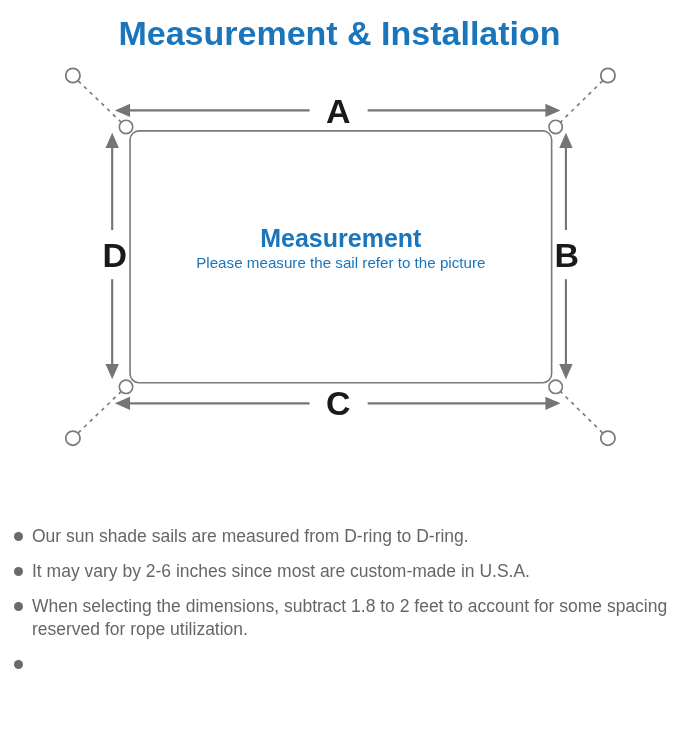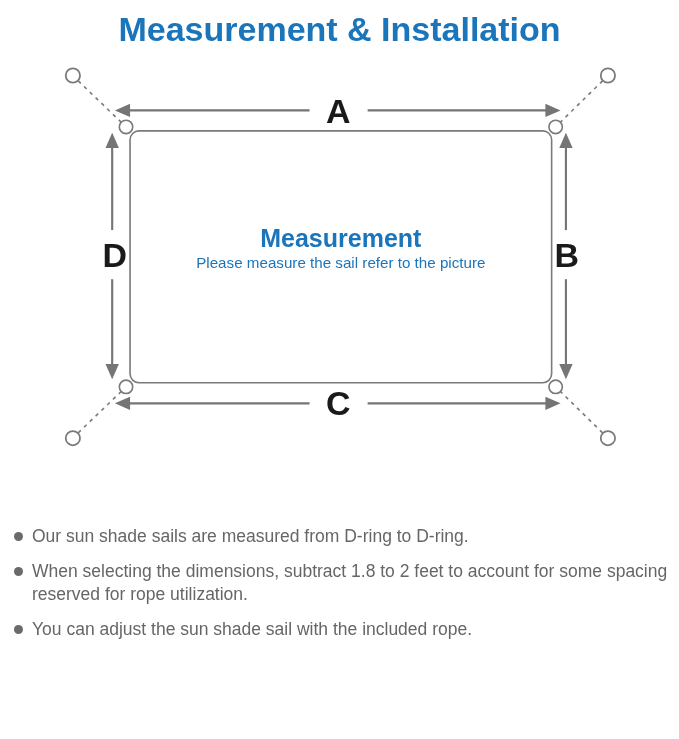--- a/index.html
+++ b/index.html
@@ -1,20 +1,20 @@
 <!DOCTYPE html>
 <html><head>
 <meta charset="utf-8">
 <style>
   html,body{margin:0;padding:0;background:#ffffff;}
   body{
     width:679px;height:739px;margin:0 auto;position:relative;overflow:hidden;
     font-family:"Liberation Sans", sans-serif;
   }
-  .header{height:55px;display:flex;align-items:center;justify-content:center;}
+  .header{height:55px;display:flex;align-items:flex-end;justify-content:center;}
   .page-title{
     margin:0;padding-top:2px;font-size:34px;font-weight:bold;color:#1b75bb;
     letter-spacing:0px;line-height:44px;
   }
   .diagram-wrap{width:679px;height:460px;position:relative;}
   .diagram-wrap svg{display:block;}
   .bullets{padding:10px 10px 0 14px;box-sizing:border-box;width:679px;}
   .bullet{display:flex;gap:9px;margin-bottom:12px;}
   .dot{width:9px;height:9px;border-radius:50%;background:#6a6a6a;margin-top:7px;flex:none;}
   .bullet-text{
@@ -87,19 +87,22 @@
   </svg>
 </div>
 
 <div class="bullets">
   <div class="bullet">
     <span class="dot"></span>
     <span class="bullet-text">Our sun shade sails are measured from D-ring to D-ring.</span>
   </div>
   <div class="bullet">
     <span class="dot"></span>
+    <span class="bullet-text">It may vary by 2-6 inches since most are custom-made in U.S.A.</span>
+  </div>
+  <div class="bullet">
+    <span class="dot"></span>
     <span class="bullet-text">When selecting the dimensions, subtract 1.8 to 2 feet to account for some spacing reserved for rope utilization.</span>
   </div>
   <div class="bullet">
     <span class="dot"></span>
-    <span class="bullet-text">You can adjust the sun shade sail with the included rope.</span>
   </div>
 </div>
 
 </body></html>

